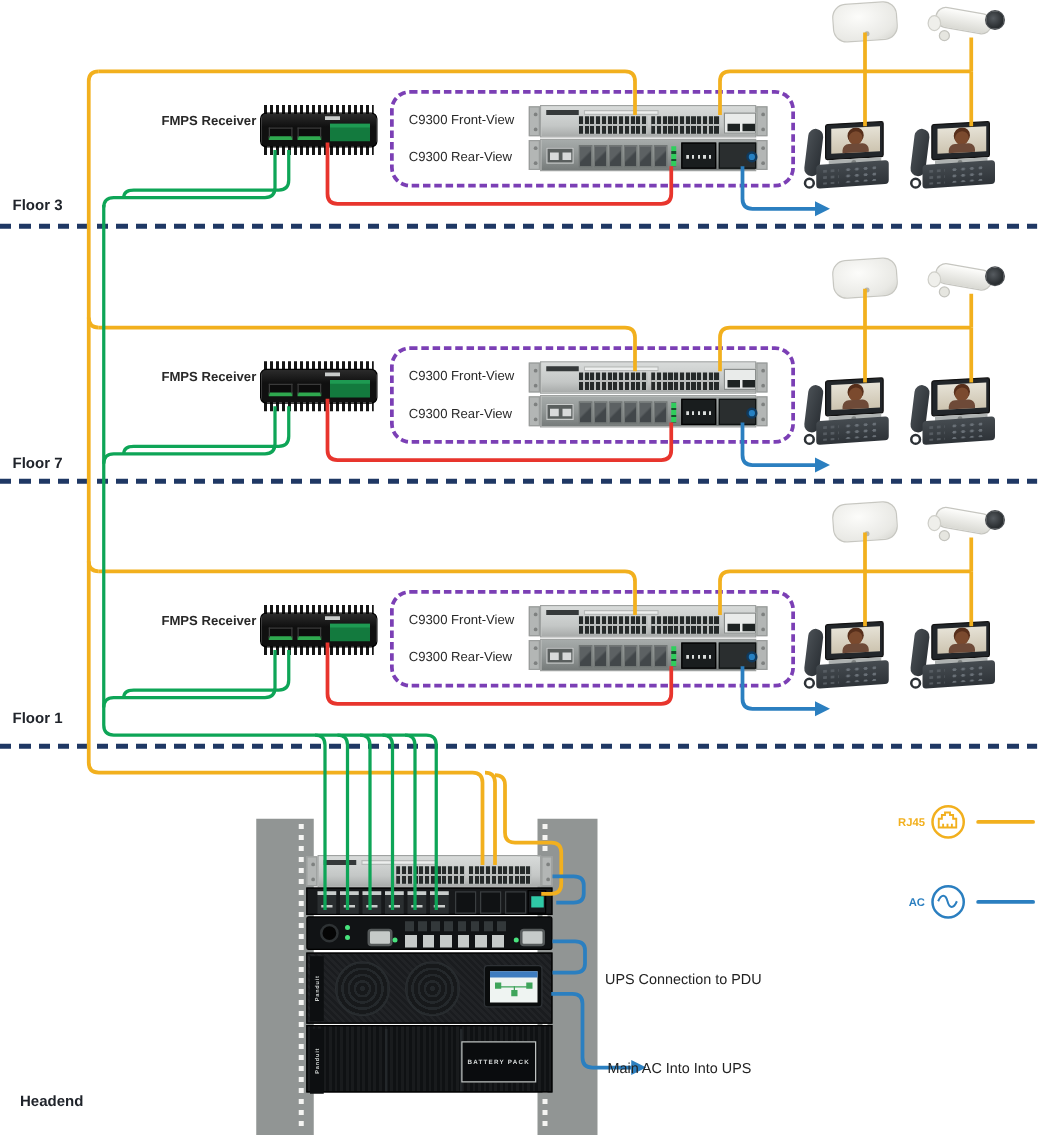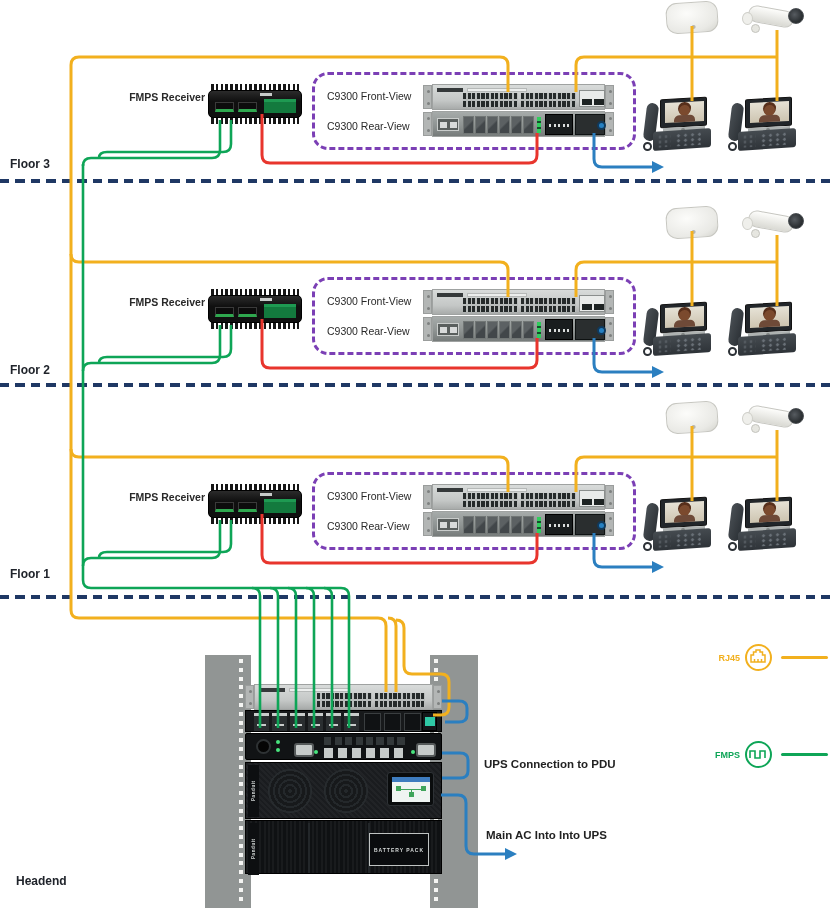--- a/index.html
+++ b/index.html
@@ -136,21 +136,21 @@
   .ups .ld{width:5px;height:5px;background:#3FA45B;}
   .ups .lline{height:1px;background:#3FA45B;}
   .batt{top:820px;height:54px;background:#0F1113;border:1px solid #000;
     background-image:repeating-linear-gradient(90deg,rgba(255,255,255,.045) 0 2px,transparent 2px 4.4px);}
   .batt .div1{left:62px;top:2px;width:2px;height:50px;background:#23272A;}
   .batt .div2{left:122px;top:2px;width:2px;height:50px;background:#23272A;}
   .batt .blabel{left:123px;top:12px;width:60px;height:33px;background:#0A0C0E;border:1px solid #BFC3C2;
     color:#D8DCDB;font-size:5px;font-weight:bold;letter-spacing:1px;display:flex;align-items:center;justify-content:center;}
 
   
-  .anno{font-size:11.5px;font-weight:bold;color:#222;white-space:nowrap;}
+  .anno{font-size:11.5px;font-weight:normal;color:#222;white-space:nowrap;margin-top:20px;}
   .headend-label{left:16px;top:874px;font-size:12px;font-weight:bold;color:#20242B;}
 
   
   .lg-row{left:688px;width:142px;height:30px;}
   .lg-label{left:0;top:0;width:52px;height:30px;line-height:30px;text-align:right;
     font-size:9px;font-weight:bold;color:var(--c);}
   .lg-circle{left:57px;top:1px;width:27px;height:27px;border:2.5px solid var(--c);border-radius:50%;}
   .lg-circle svg{position:absolute;left:0;top:0;stroke:var(--c);}
   .lg-line{left:93px;top:13px;width:47px;height:3px;background:var(--c);border-radius:2px;}
 
@@ -424,21 +424,21 @@
         <path class="yl" d="M 777,30 V 57"></path>
         <path class="yl" d="M 692,57 V 101"></path>
         <path class="yl" d="M 777,57 V 101"></path>
         <path class="rd" d="M 262,114 V 155 Q 262,163 270,163 H 529 Q 537,163 537,155 V 133"></path>
         <path class="gr" d="M 220,120 V 150 Q 220,158 212,158 H 91 Q 83,158 83,166"></path>
         <path class="gr" d="M 231,120 V 144 Q 231,152 223,152 H 107 Q 99,152 99,158"></path>
         <path class="bl" d="M 594,133 V 159 Q 594,167 602,167 H 652"></path>
         <polygon class="arrow" points="652,161 664,167 652,173"></polygon>
       </svg>
 
-      <div class="floor-label" style="top: 158px;">Floor 2</div>
+      <div class="floor-label" style="top: 158px;">Floor 7</div>
     </div>
 
     <div class="floor" style="top: 400px;">
       <div class="purple-box">
         <div class="box-label">C9300 Front-View</div>
         <div class="box-label rear">C9300 Rear-View</div>
       </div>
       <div class="receiver-label">FMPS Receiver</div>
 
       <div class="receiver">
@@ -675,23 +675,23 @@
 
   <div class="lg-row" style="top: 643px; --c: #F2B01E;">
     <div class="lg-label">RJ45</div>
     <div class="lg-circle">
       <svg width="22" height="22" viewBox="0 0 22 22" style="left:0;top:0">
         <path d="M4,16 V9 h2.5 V6 h2.5 V4 h4 V6 h2.5 V9 h2.5 v7 z M7.5,16 v-3 M11,16 v-3 M14.5,16 v-3" stroke-width="1.5" fill="none"></path>
       </svg>
     </div>
     <div class="lg-line"></div>
   </div>
-  <div class="lg-row" style="top: 740px; --c: #0EA557;">
-    <div class="lg-label">FMPS</div>
+  <div class="lg-row" style="top: 707px; --c: #2B7FC0;">
+    <div class="lg-label">AC</div>
     <div class="lg-circle">
       <svg width="22" height="22" viewBox="0 0 22 22" style="left:0;top:0">
-        <path d="M3,15 V8 H8 V15 H13 V8 H18 V15" stroke-width="1.6" fill="none"></path>
+        <path d="M3.5,11 C6,5 9.5,5 11,11 C12.5,17 16,17 18.5,11" stroke-width="1.6" fill="none"></path>
       </svg>
     </div>
     <div class="lg-line"></div>
   </div>
 
 </div>
 
 </body></html>

